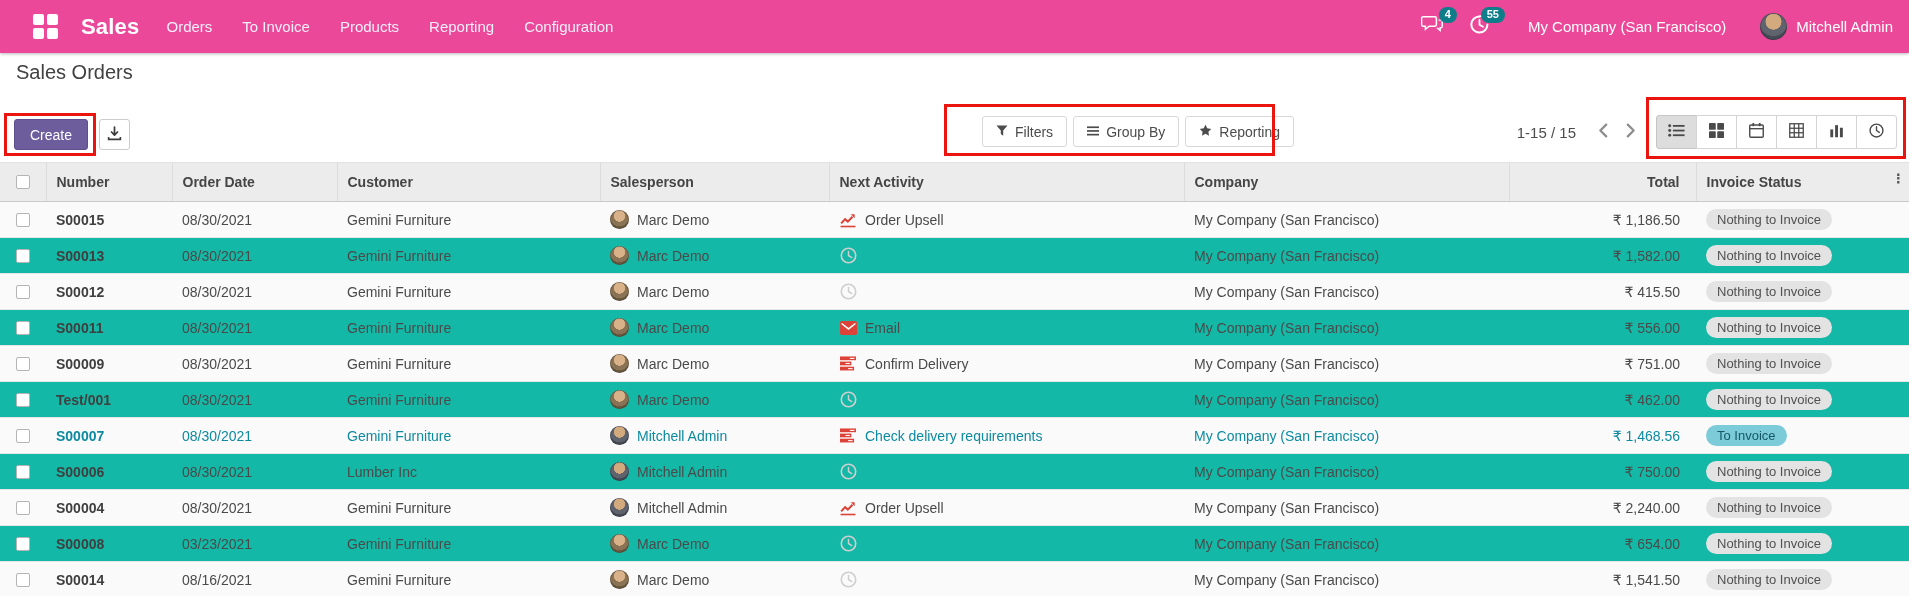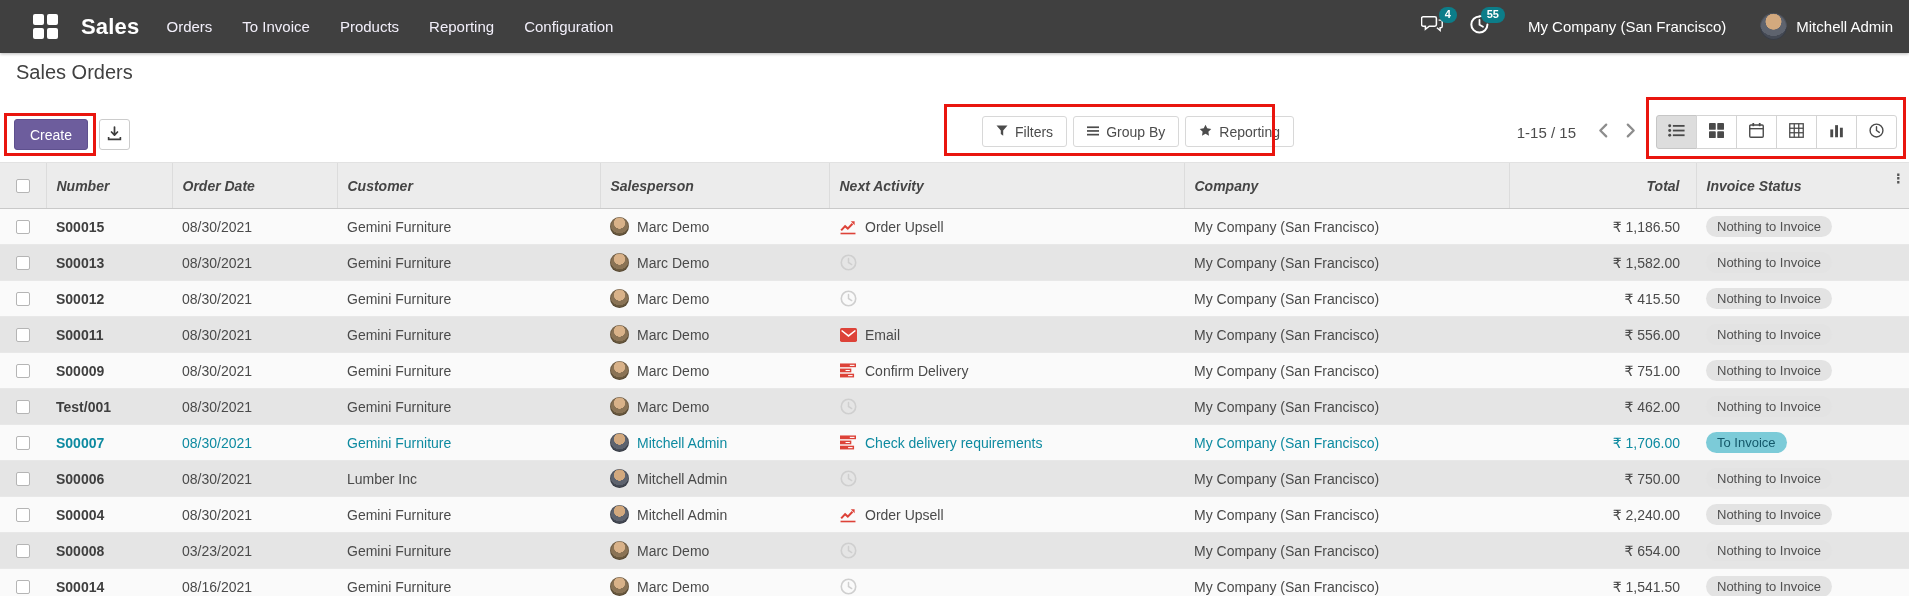--- a/index.html
+++ b/index.html
@@ -1,21 +1,21 @@
 <!DOCTYPE html>
 <html><head>
 <meta charset="utf-8">
 <style>
   * { box-sizing: border-box; margin: 0; padding: 0; }
   html,body { width:1909px; height:596px; overflow:hidden; background:#fff;
     font-family:"Liberation Sans","DejaVu Sans",sans-serif; }
   .stage { position:relative; width:1909px; height:596px; background:#fff; }
 
   
-  .navbar { position:absolute; top:0; left:0; width:1909px; height:53px; background:#404040;
+  .navbar { position:absolute; top:0; left:0; width:1909px; height:53px; background:#ec4899;
     display:flex; align-items:center; color:#fff; box-shadow:0 1px 3px rgba(0,0,0,.28); z-index:9; }
   .apps-btn { margin-left:33px; width:26px; height:26px; display:grid;
     grid-template-columns:11px 11px; grid-template-rows:11px 11px; gap:3px; cursor:pointer; }
   .apps-btn i { background:#fff; border-radius:2px; }
   .brand { font-size:22px; font-weight:700; margin-left:22px; letter-spacing:.2px; }
   .nav-menu { display:flex; margin-left:12px; height:53px; }
   .nav-menu .mi { line-height:53px; padding:0 15px; font-size:15px; color:#f2effa; cursor:pointer; }
   .nav-right { margin-left:auto; display:flex; align-items:center; padding-right:16px; }
   .nav-ic { position:relative; width:36px; height:53px; display:flex; align-items:center; justify-content:center; cursor:pointer; }
   .nav-badge { position:absolute; top:7px; right:-7px; background:#0c7d89; color:#fff; font-size:11px;
@@ -59,28 +59,28 @@
   .vbtn.active { background:#ddd; border-color:#c6c6c6; }
 
   .ann { position:absolute; border:3px solid #e9150e; pointer-events:none; z-index:8; }
   .ann1 { left:4px; top:113px; width:92px; height:43px; }
   .ann2 { left:944px; top:104px; width:331px; height:52px; }
   .ann3 { left:1646px; top:97px; width:260px; height:62px; }
 
   
   .table-wrap { position:absolute; top:162px; left:0; width:1909px; }
   table { width:1909px; table-layout:fixed; border-collapse:collapse; font-size:14px; color:#4a4a4a; }
-  th { height:46px; background:#ececec; border-top:1px solid #e2e2e2; border-bottom:1px solid #c9c9c9;
+  th { height:39px; background:#ececec; border-top:1px solid #e2e2e2; border-bottom:1px solid #c9c9c9;
     border-left:1px solid #dcdcdc; font-weight:700; color:#454545; text-align:left; padding:0 0 0 10px;
-    white-space:nowrap; overflow:hidden; cursor:pointer;font-style:italic; }
+    white-space:nowrap; overflow:hidden; cursor:pointer; }
   th:first-child { border-left:0; padding:0; }
   th.right { text-align:right; padding-right:16px;margin-top:24px; }
   th.status-th { position:relative; }
   .opt-dots { position:absolute; right:4px; top:8px; color:#555; font-size:13px; font-weight:700; cursor:pointer; }
-  tbody tr { border-top:1px solid #e8e8e8; background:#e5e5e5; cursor:pointer; }
+  tbody tr { border-top:1px solid #e8e8e8; background:#14b8a6; cursor:pointer; }
   tbody tr:nth-child(odd) { background:#fafafa; }
   td { height:36px; padding:0 0 0 10px; white-space:nowrap; overflow:hidden; }
   td.cb-cell { padding:0; }
   td.right { text-align:right; padding-right:16px; }
   .num { font-weight:700; color:#3f3f3f; }
   .row-teal td { color:#0d8aa0 !important; }
   .row-teal .num { color:#0d8aa0; }
   .cb { width:14px; height:14px; border:1px solid #b5b5b5; border-radius:2px; background:#fff; margin:0 auto; }
   .sp, .act { display:flex; align-items:center; gap:8px; height:100%; }
   .av-row { width:19px; height:19px; flex:0 0 19px; }
@@ -479,21 +479,21 @@
                       <rect x="9.2" y="1.7" width="4.4" height="1"></rect>
                       <rect x="5.2" y="6.5" width="4" height="1"></rect>
                       <rect x="7.6" y="11.3" width="4.2" height="1"></rect>
                     </g>
                   </svg>
                 </span>
                 <span>Check delivery requirements</span>
               </div>
             </td>
             <td>My Company (San Francisco)</td>
-            <td class="right">₹ 1,706.00</td>
+            <td class="right">₹ 1,468.56</td>
             <td><span class="badge toinvoice">To Invoice</span></td>
           </tr>
           <tr>
             <td class="cb-cell">
               <div class="cb"></div>
             </td>
             <td class="num">S00006</td>
             <td>08/30/2021</td>
             <td>Lumber Inc</td>
             <td>

